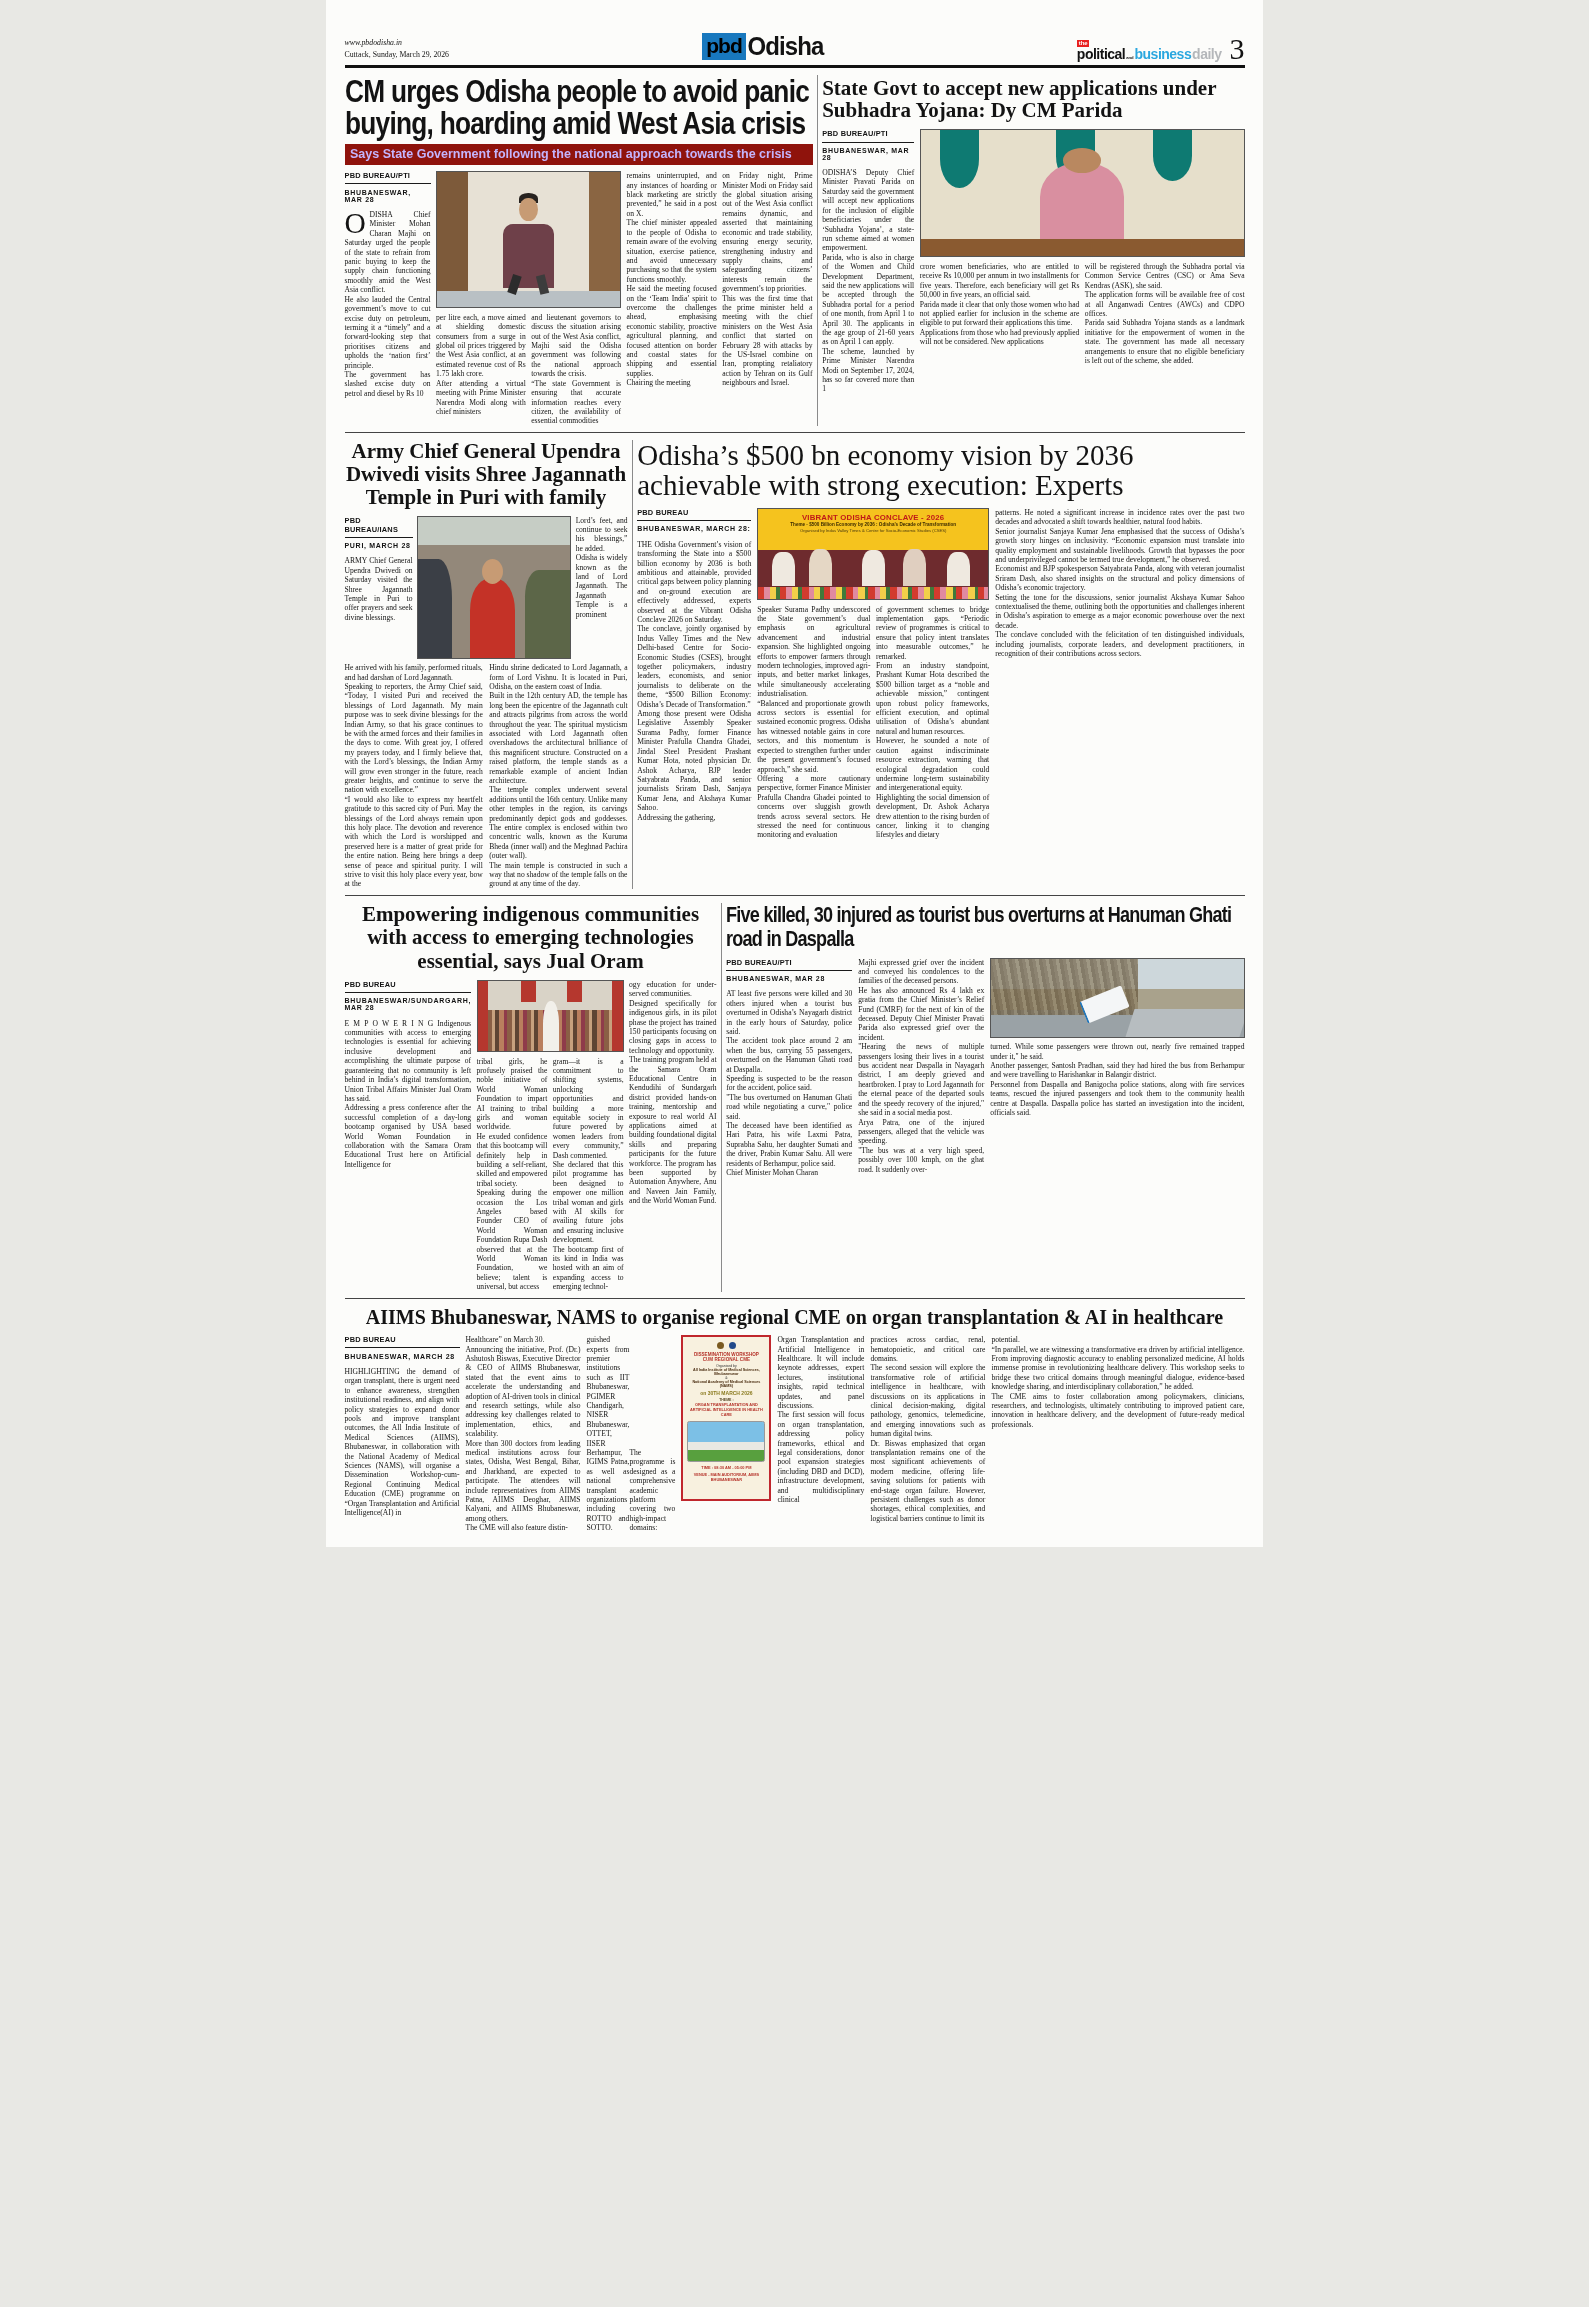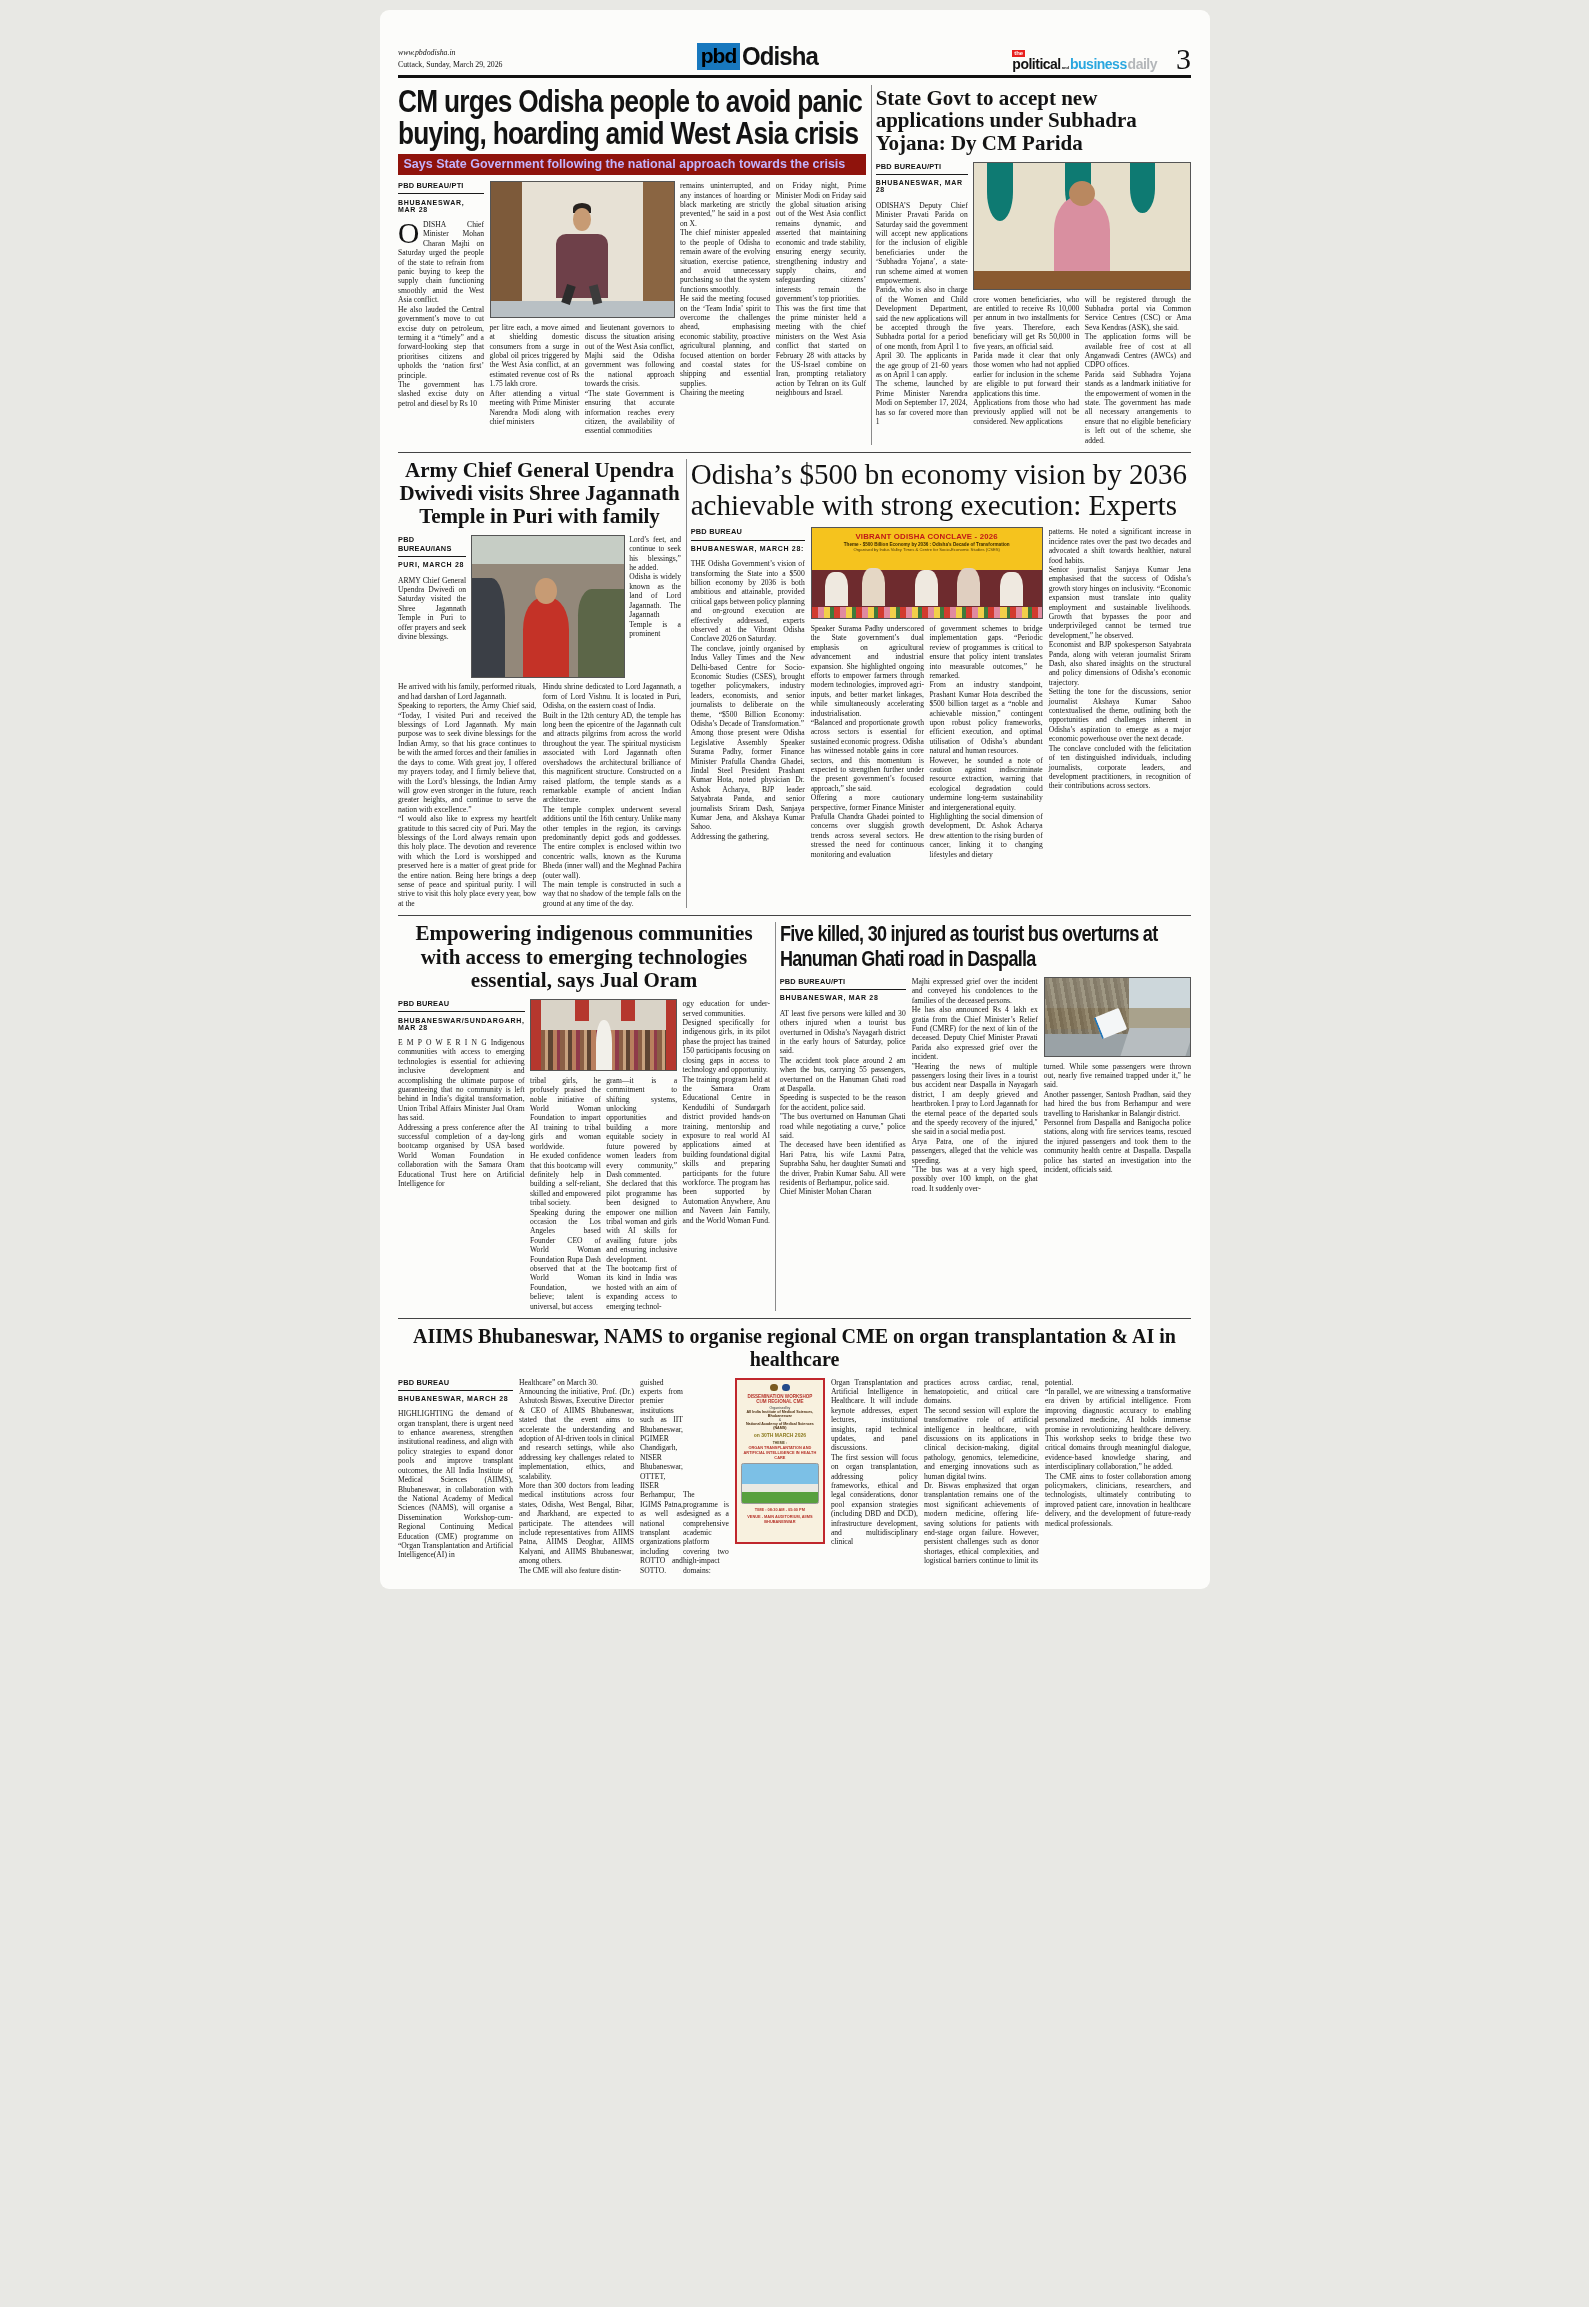--- a/index.html
+++ b/index.html
@@ -1,25 +1,25 @@
 <!DOCTYPE html>
 <html style="font-size:7.4px"><head>
 <meta charset="utf-8">
 <style>
   html,body{margin:0;padding:0;background:#e8e8e4;}
-  .page{width:830px;min-height:1226px;margin:10px auto;background:#fcfcfa;color:#131313;
-        font-family:"Liberation Serif",serif;padding:6.5px 18.5px 14px;box-sizing:border-box;border-radius:9px;}
+  .page{width:937px;min-height:1226px;margin:0 auto;background:#fcfcfa;color:#131313;
+        font-family:"Liberation Serif",serif;padding:6.5px 18.5px 14px;box-sizing:border-box;}
   
   .mast{display:flex;align-items:flex-end;justify-content:space-between;height:54px;padding-bottom:4.6px;}
   .mast-left{font-size:7.8px;line-height:1.5;}
   .mast-left .site{font-style:italic;}
   .mast-center{display:flex;align-items:center;gap:1.8px;}
   .pbdbox{background:#1878be;color:#000000;font:700 21px "Liberation Sans",sans-serif;padding:0.9px 3.7px 2.8px;letter-spacing:-0.9px;}
   .odisha{font:700 24px "Liberation Sans",sans-serif;letter-spacing:-0.9px;transform:scaleY(1.05);}
-  .mast-right{display:flex;align-items:flex-end;gap:19px;justify-content:space-between;}
+  .mast-right{display:flex;align-items:flex-end;gap:8px;justify-content:space-between;}
   .brand{line-height:.9;text-align:left;font-family:"Liberation Sans",sans-serif;}
   .brand .the{display:inline-block;background:#e8201f;color:#fff;font-weight:700;font-size:6px;padding:0.9px 1.8px;margin-bottom:0.9px;}
   .brand .row{display:flex;align-items:baseline;gap:0.9px;}
   .brand .political{color:#131313;font-weight:700;font-size:14px;letter-spacing:-0.5px;}
   .brand .and{color:#131313;font-size:4.2px;font-weight:700;}
   .brand .business{color:#2aa7df;font-weight:700;font-size:14px;letter-spacing:-0.5px;}
   .brand .daily{color:#b4b7ba;font-weight:700;font-size:14px;letter-spacing:-0.5px;}
   .pageno{font-size:30px;line-height:.8;font-family:"Liberation Serif",serif;}
   .mastrule{height:3.2px;background:#111;margin-bottom:6.5px;}
   

